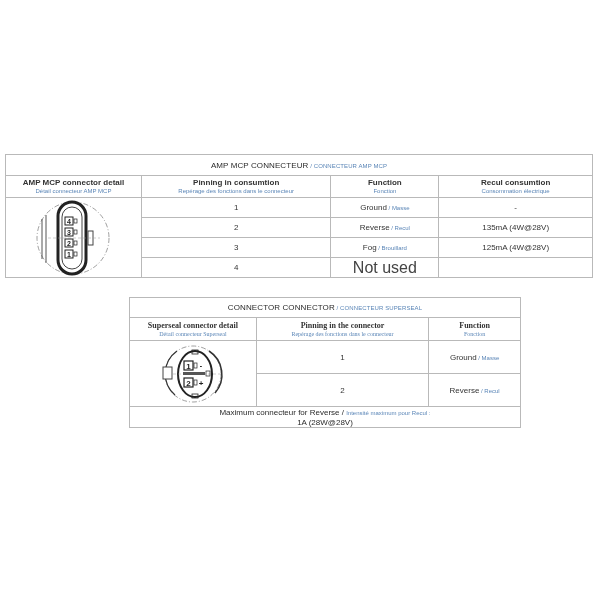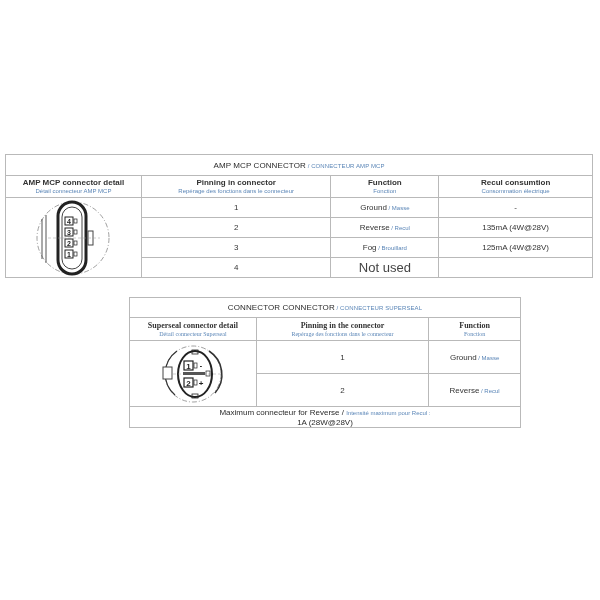--- a/index.html
+++ b/index.html
@@ -5,21 +5,21 @@
   html, body { margin:0; padding:0; background:#ffffff; }
   body { width:600px; height:600px; position:relative; overflow:hidden; font-family:"Liberation Sans", sans-serif; color:#2a2a2a; }
   table { border-collapse:collapse; position:absolute; background:#fff; }
   td { border:1px solid #b9b9b9; text-align:center; vertical-align:middle; padding:0; }
   .title { font-size:8px; text-align:center; letter-spacing:0.1px; }
   .title .sub { color:#5b86b7; font-size:6px; }
   .h-main { font-size:8px; font-weight:bold; line-height:9px; color:#333; }
   .h-sub { font-size:6px; color:#5b86b7; line-height:8px; }
   .cell { font-size:8px; color:#333; }
   .fn-sub { color:#5b86b7; font-size:6px; }
-  .notused { font-size:13px; color:#444; }
+  .notused { font-size:16px; color:#444; }
   #amp { left:5px; top:154px; width:588px; }
   #amp .r-title td { height:20px; }
   #amp .r-head td { height:21px;margin-top:16px; }
   #amp .r-data td { height:19px; }
   #ss { left:129px; top:297px; width:392px; }
   #ss .r-title td { height:19px; }
   #ss .r-head td { height:22px;font-family:Liberation Serif, serif; }
   #ss .r-data td { height:32px; }
   #ss .r-foot td { height:20px; font-size:8px; line-height:9px; }
   .foot-sub { color:#5b86b7; font-size:6px; }
@@ -31,30 +31,30 @@
 <table id="amp">
   <colgroup>
       <col style="width:136px">
       <col style="width:190px">
       <col style="width:108px">
       <col style="width:154px">
     </colgroup>
   <tbody>
       <tr class="r-title">
     <td colspan="4" class="title">
-      <span>AMP MCP CONNECTOR</span><span class="sub"> / CONNECTEUR AMP MCP</span>
+      <span>AMP MCP CONNECTEUR</span><span class="sub"> / CONNECTEUR AMP MCP</span>
     </td>
   </tr>
   <tr class="r-head">
     <td>
           <div class="h-main">AMP MCP connector detail</div>
           <div class="h-sub">Détail connecteur AMP MCP</div>
         </td>
     <td>
-          <div class="h-main">Pinning in connector</div>
+          <div class="h-main">Pinning in consumtion</div>
           <div class="h-sub">Repérage des fonctions dans le connecteur</div>
         </td>
     <td>
           <div class="h-main">Function</div>
           <div class="h-sub">Fonction</div>
         </td>
     <td>
           <div class="h-main">Recul consumtion</div>
           <div class="h-sub">Consommation électrique</div>
         </td>

